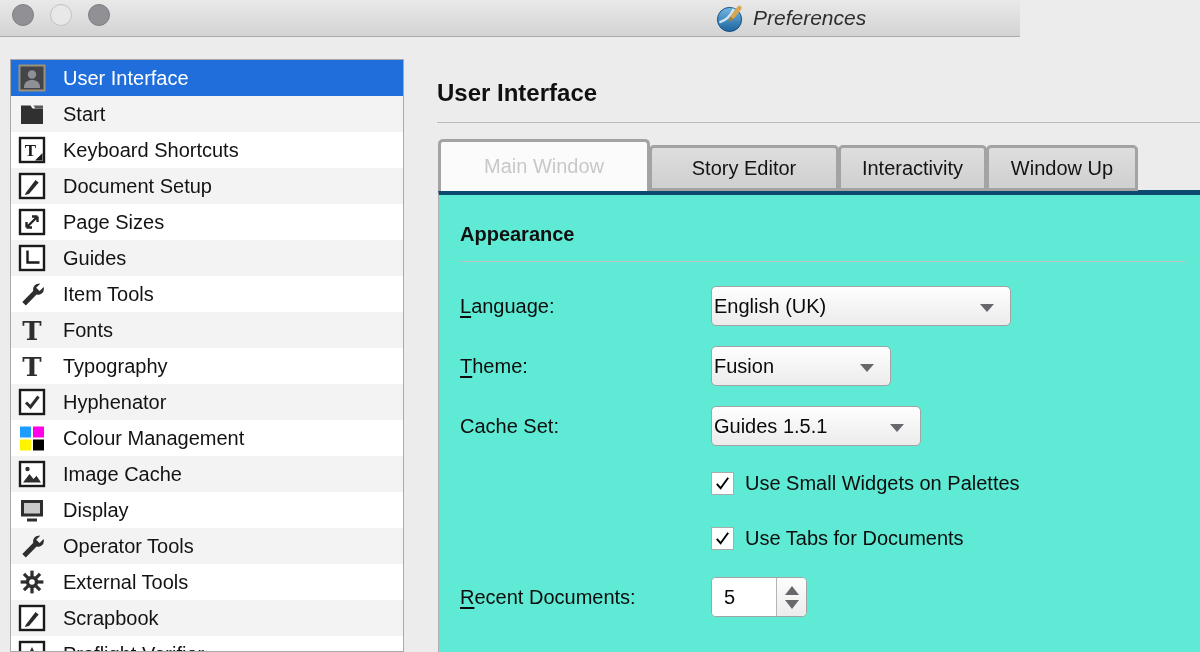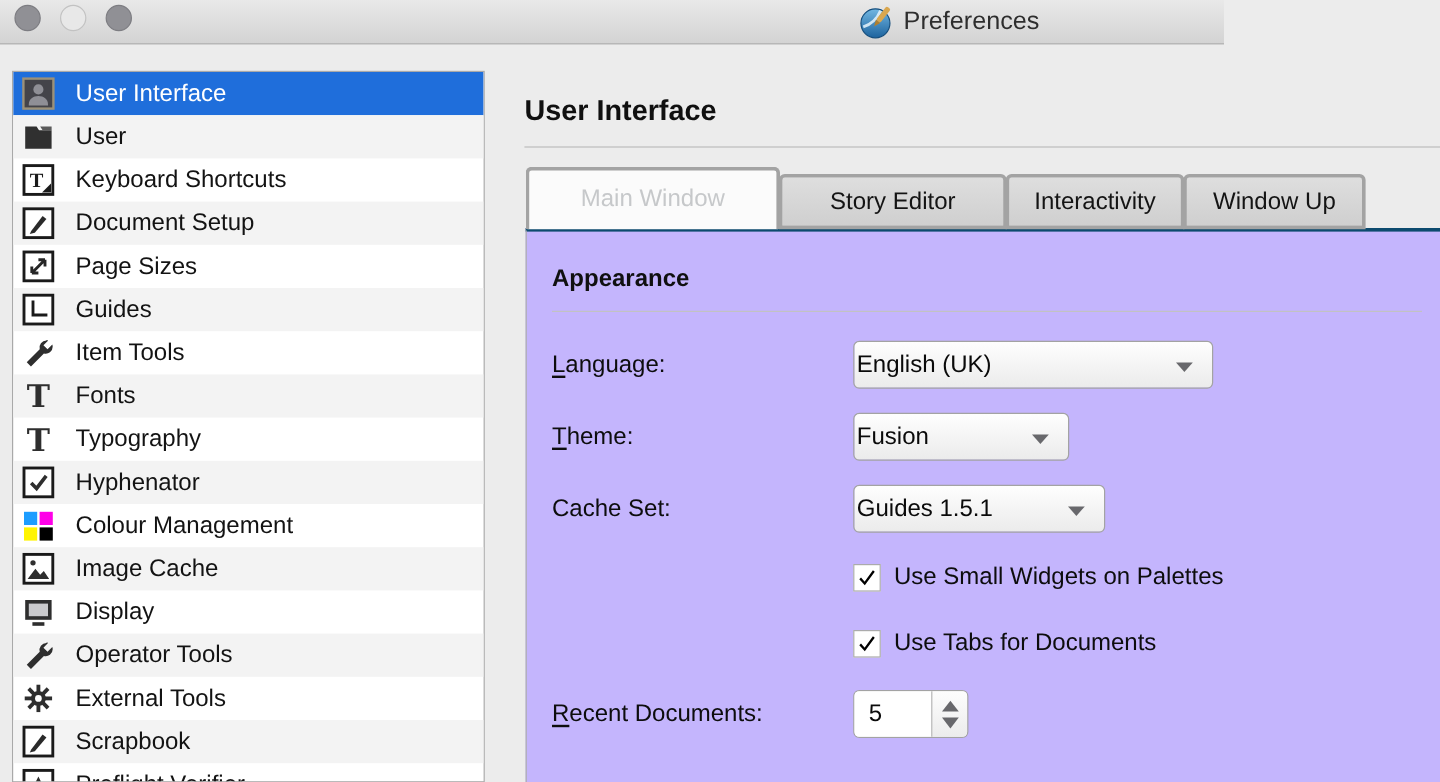--- a/index.html
+++ b/index.html
@@ -8,20 +8,21 @@
     font-family:"Liberation Sans","DejaVu Sans",sans-serif;color:#111;
     position:relative;
   }
   .window{position:absolute;inset:0;}
 
   
   .titlebar{
     position:absolute;left:0;top:0;width:1020px;height:36px;
     background:linear-gradient(#e9e9e9,#d3d3d3);
     border-bottom:1px solid #ababab;
+    font-style:italic;
   }
   .traffic{position:absolute;top:4px;left:12px;display:flex;gap:16px;}
   .light{width:22px;height:22px;border-radius:50%;}
   .light.close,.light.zoom{background:#909095;border:1px solid #7d7d82;box-sizing:border-box;}
   .light.min{background:#e8e8e8;border:1px solid #c2c2c2;box-sizing:border-box;}
   .title-group{position:absolute;left:716px;top:0;height:36px;display:flex;align-items:center;gap:8px;}
   .app-icon{width:29px;height:29px;display:block;}
   .win-title{font-size:21px;font-weight:500;color:#2e2e2e;}
 
   
@@ -55,21 +56,21 @@
   .tab.active{
     height:52px;background:#fbfbfb;border-bottom:none;color:#c6c8ca;margin-left:0;
   }
   .tab:nth-child(1){width:212px;}
   .tab:nth-child(2){width:190px;}
   .tab:nth-child(3){width:149px;}
   .tab:nth-child(4){width:152px;}
 
   .pane{
     position:absolute;left:438px;top:190px;right:0;bottom:0;
-    background:#c4b5fd;border-top:3px solid #0c4a6e;border-left:1px solid #aeaeae;
+    background:#5eead4;border-top:5px solid #0c4a6e;border-left:1px solid #aeaeae;
     box-sizing:border-box;
   }
   .section-title{position:absolute;left:21px;top:28px;margin:0;font-size:20px;font-weight:bold;color:#101010;}
   .section-rule{position:absolute;left:21px;right:15px;top:66px;height:1px;background:#c2c2c2;}
 
   .flabel{position:absolute;left:21px;font-size:20px;color:#0d0d0d;line-height:40px;height:40px;white-space:nowrap;}
   .flabel u{text-decoration:underline;text-underline-offset:3px;}
   .row-language .flabel,.row-language .select{top:91px;}
   .row-theme .flabel,.row-theme .select{top:151px;}
   .row-iconset .flabel,.row-iconset .select{top:211px;}
@@ -156,21 +157,21 @@
         </span>
         <span class="slabel">User Interface</span>
       </div>
       <div class="srow alt">
         <span class="sicon">
           <svg viewBox="0 0 28 28">
             <path d="M3 5.5h9.5l2 3H25V24H3z" fill="#303030"></path>
             <path d="M15.5 5.5 25 5.5 25 8.5 17.5 8.5z" fill="#5a5a5a"></path>
           </svg>
         </span>
-        <span class="slabel">User</span>
+        <span class="slabel">Start</span>
       </div>
       <div class="srow">
         <span class="sicon">
           <svg viewBox="0 0 28 28">
             <rect x="2" y="2" width="24" height="24" fill="#ffffff" stroke="#1a1a1a" stroke-width="2.4"></rect>
             <text x="12.5" y="20" font-family="serif" font-size="17" font-weight="bold" text-anchor="middle" fill="#1a1a1a">T</text>
             <path d="M24.5 24.5H17l7.5-7.5z" fill="#1a1a1a"></path>
           </svg>
         </span>
         <span class="slabel">Keyboard Shortcuts</span>

